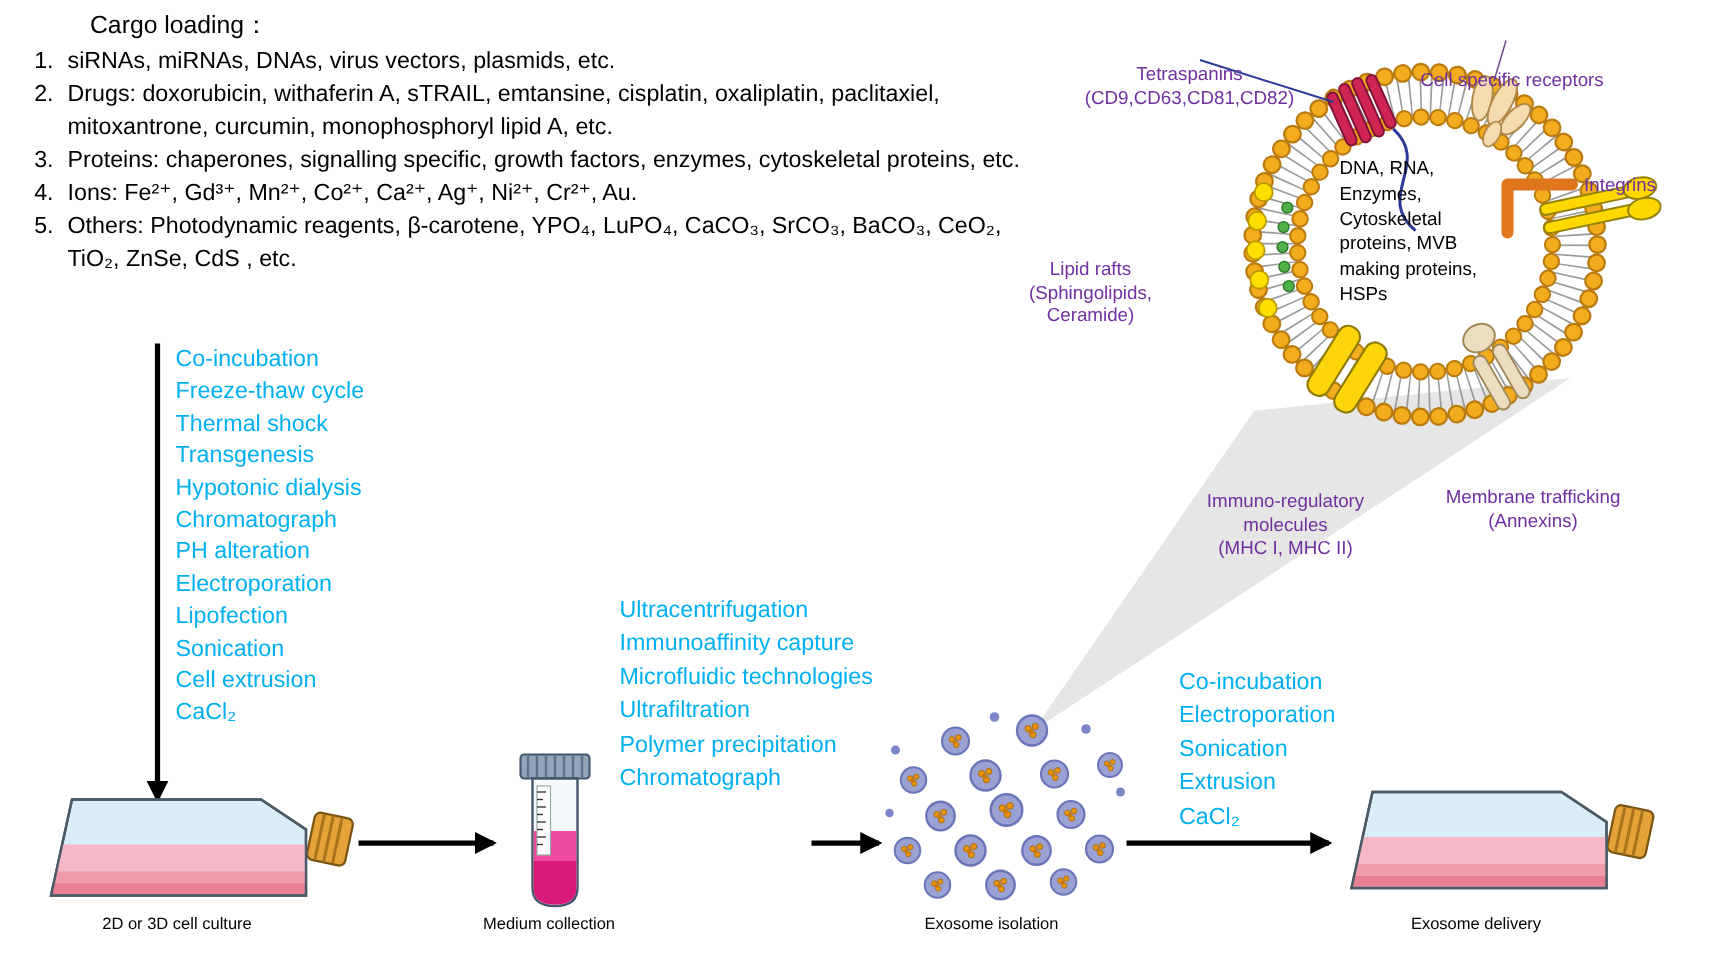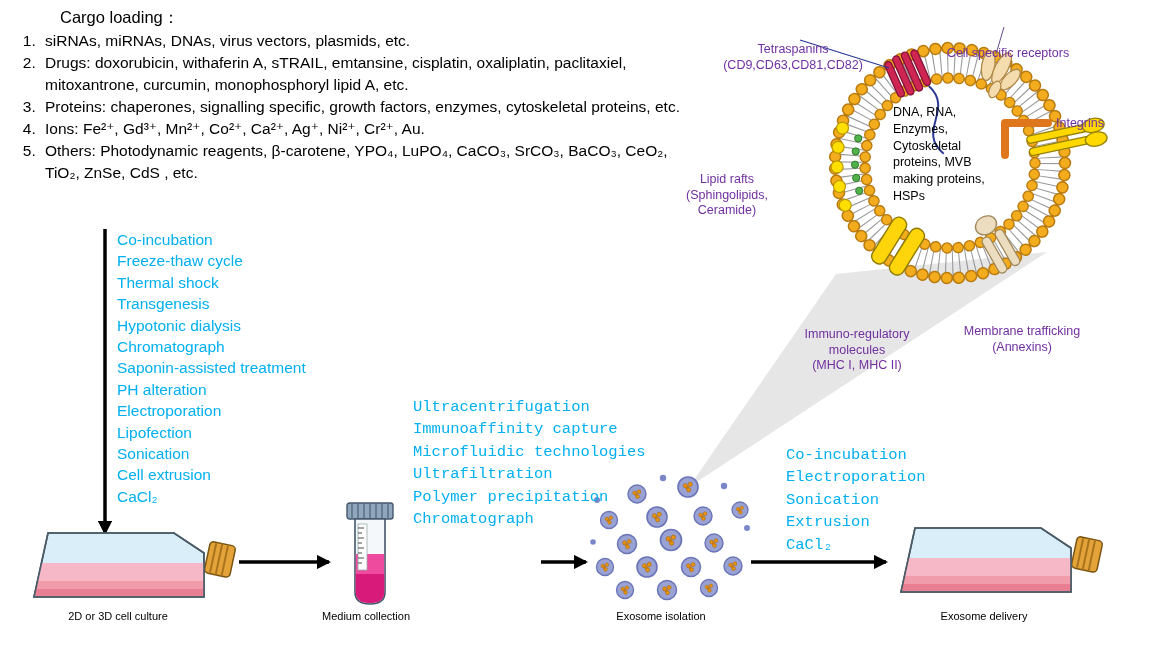--- a/index.html
+++ b/index.html
@@ -5,21 +5,21 @@
   html,body{margin:0;padding:0;background:#fff;}
   .canvas{position:relative;width:1150px;height:648px;background:#fff;overflow:hidden;
           font-family:"Liberation Sans","DejaVu Sans",sans-serif;color:#000;}
   .abs{position:absolute;}
   .cargo{left:12px;top:6px;width:690px;font-size:15.5px;line-height:22px;}
   .cargo-title{font-weight:normal;font-size:16.5px;margin-left:48px;}
   .cargo ol{margin:2px 0 0 0;padding-left:28px;width:640px;}
   .cargo li{padding-left:5px;}
   .methods{color:var(--method_cyan,#00b0f0);font-size:15.5px;white-space:nowrap;}
   .methods-tight div{line-height:21.4px;}
-  .methods-wide div{line-height:22.4px;font-family:Liberation Mono, monospace;}
+  .methods-wide div{line-height:22.4px;}
   .stage-label{font-size:11px;white-space:nowrap;transform:translateX(-50%);}
   .plabel{color:var(--label_purple,#7030a0);font-size:12.5px;line-height:1.25;text-align:center;
           white-space:pre-line;transform:translateX(-50%);margin-top:36px;}
   .contents{font-weight:normal;font-size:12.5px;line-height:1.34;white-space:pre-line;}
   svg{display:block;}
 </style>
 </head>
 <body>
 
 <div class="canvas">
@@ -195,21 +195,20 @@
     </ol>
   </div>
 
   <div class="abs methods methods-tight" style="left:117px;top:229px">
     <div>Co-incubation</div>
     <div>Freeze-thaw cycle</div>
     <div>Thermal shock</div>
     <div>Transgenesis</div>
     <div>Hypotonic dialysis</div>
     <div>Chromatograph</div>
-    <div>Saponin-assisted treatment</div>
     <div>PH alteration</div>
     <div>Electroporation</div>
     <div>Lipofection</div>
     <div>Sonication</div>
     <div>Cell extrusion</div>
     <div>CaCl₂</div>
   </div>
 
   <div class="abs methods methods-wide" style="left:413px;top:396px">
     <div>Ultracentrifugation</div>

